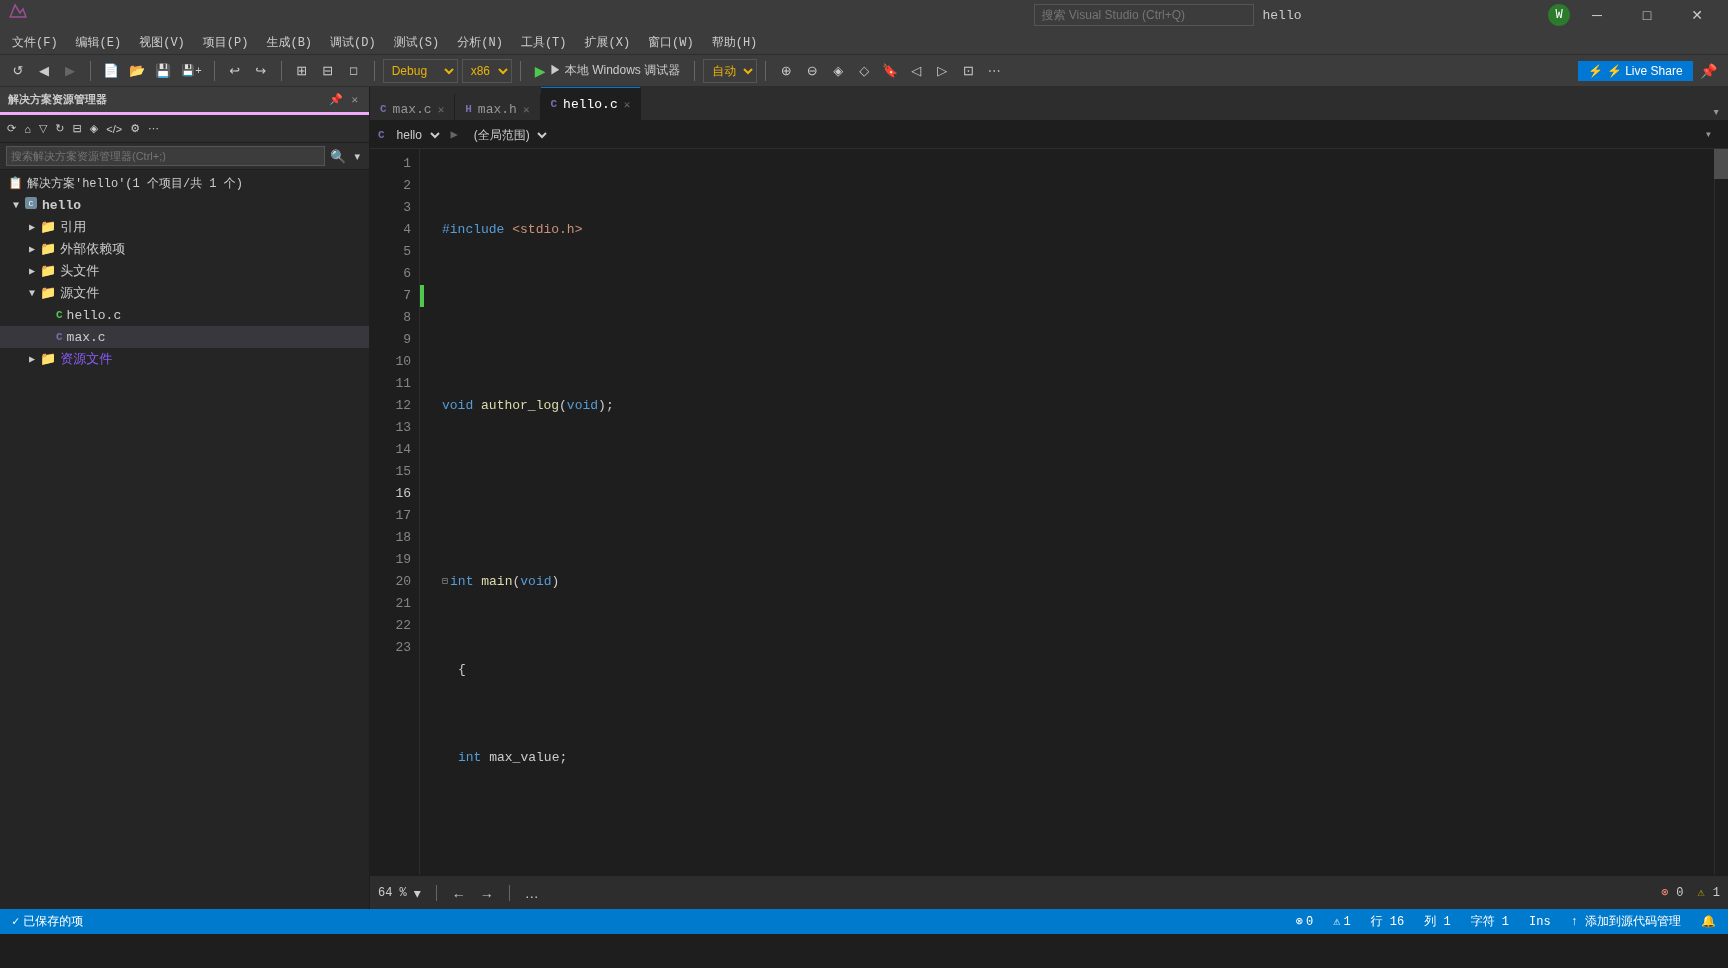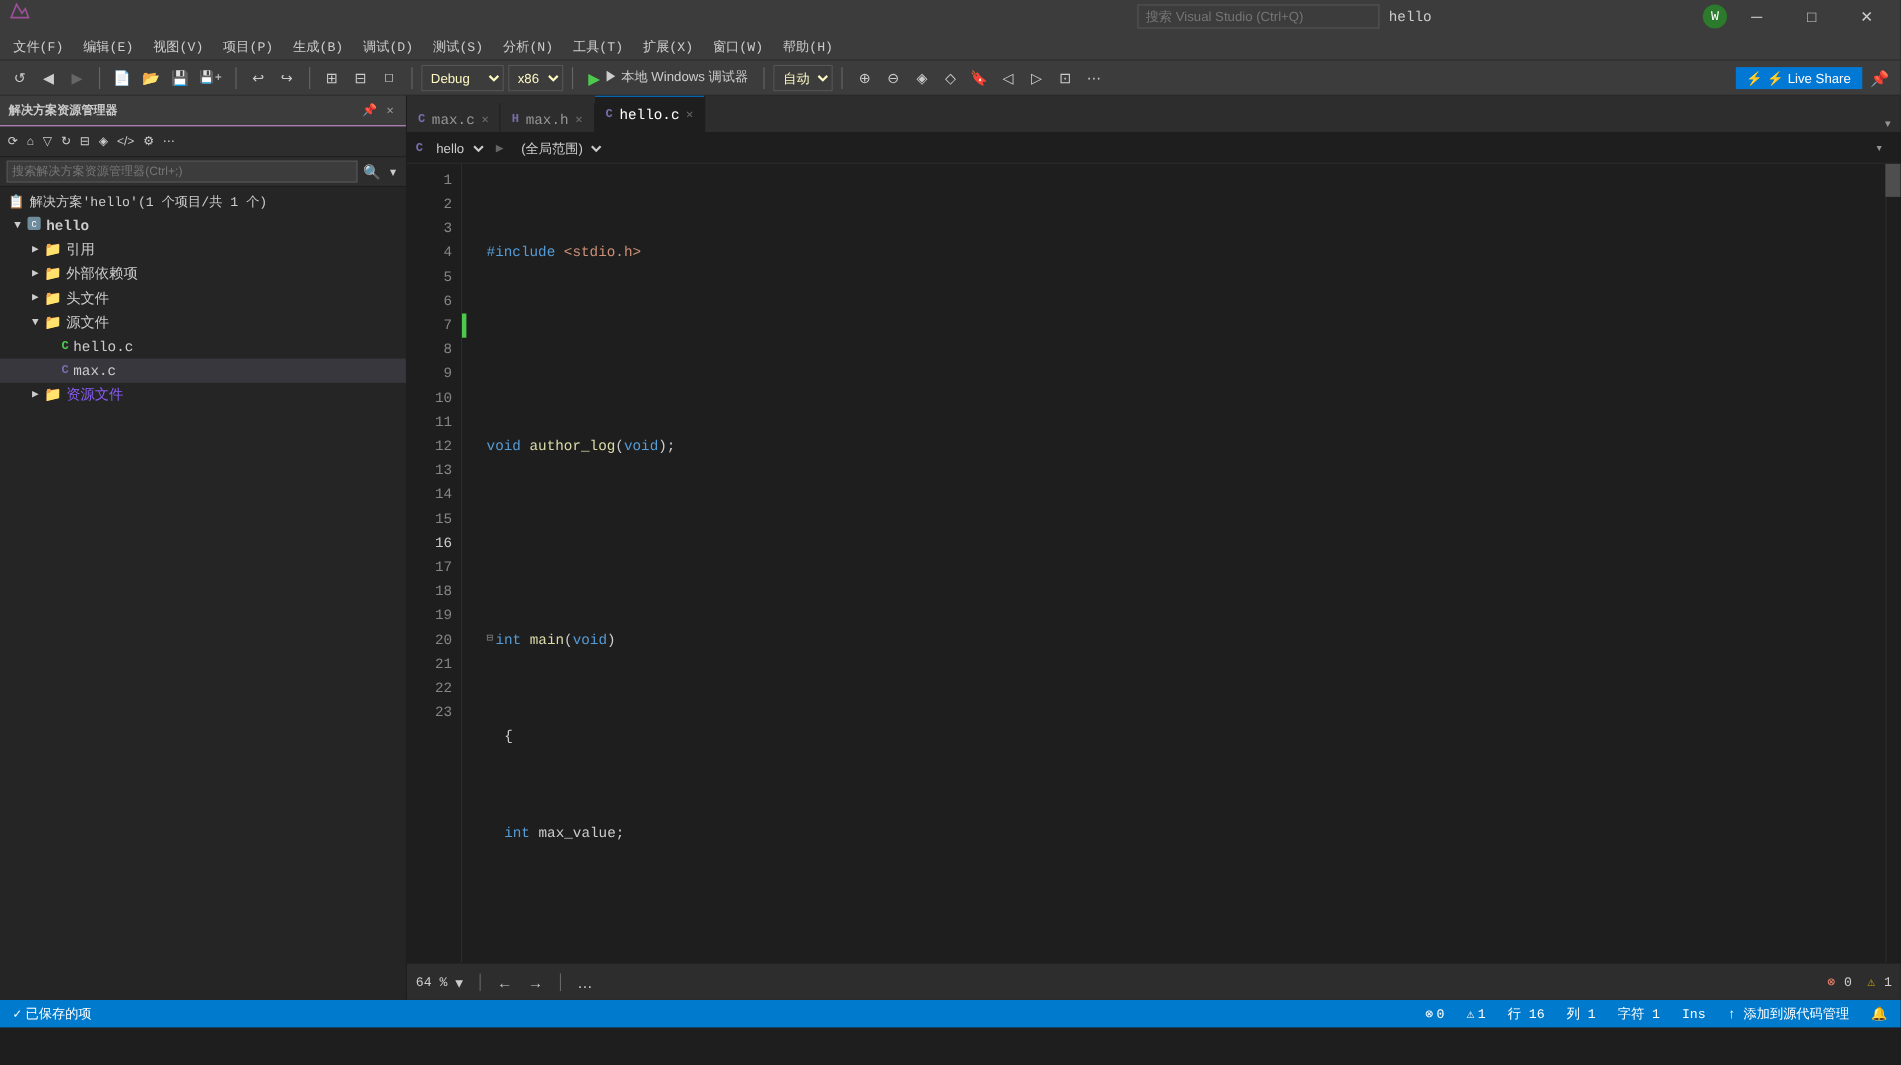--- a/index.html
+++ b/index.html
@@ -36,21 +36,21 @@
       height: 32px;
       display: flex;
       align-items: center;
       padding: 0 6px;
       gap: 4px;
       border-bottom: 1px solid #2d2d2d;
     }
     .toolbar-group { display: flex; align-items: center; gap: 2px; }
     .toolbar-sep { width: 1px; height: 20px; background: #666; margin: 0 4px; }
     .toolbar-btn { background: transparent; border: none; color: #cccccc; cursor: pointer; padding: 2px 4px; font-size: 13px; height: 26px; display: flex; align-items: center; justify-content: center; min-width: 24px; }
-    .toolbar-dropdown { background: #3c3c3c; border: 1px solid #555; color: #fef9c3; font-size: 12px; padding: 2px 4px; height: 24px; cursor: pointer; }
+    .toolbar-dropdown { background: #3c3c3c; border: 1px solid #555; color: #eab308; font-size: 12px; padding: 2px 4px; height: 24px; cursor: pointer; }
     .run-btn { background: transparent; border: none; color: #4ec94e; cursor: pointer; font-size: 14px; display: flex; align-items: center; gap: 4px; padding: 2px 6px; }
     .live-share-btn { margin-left: auto; background: #0078d4; border: none; color: white; padding: 3px 10px; font-size: 12px; cursor: pointer; display: flex; align-items: center; gap: 4px; }
     .pin-btn { background: transparent; border: none; color: #cccccc; cursor: pointer; font-size: 14px; padding: 2px 4px; }
 
     
     #main {
       display: flex;
       height: calc(968px - 30px - 25px - 32px - 34px - 25px);
     }
 
@@ -64,21 +64,21 @@
       flex-shrink: 0;
     }
     #sidebar-header {
       background: #3c3c3c;
       padding: 4px 8px;
       font-size: 11px;
       display: flex;
       align-items: center;
       justify-content: space-between;
       height: 28px;
-      border-bottom: 1px solid #f0abfc;
+      border-bottom: 3px solid #f0abfc;
     }
     #sidebar-toolbar {
       display: flex;
       align-items: center;
       padding: 2px 4px;
       gap: 2px;
       background: #2d2d2d;
       height: 28px;
       border-bottom: 1px solid #1e1e1e;
     }

